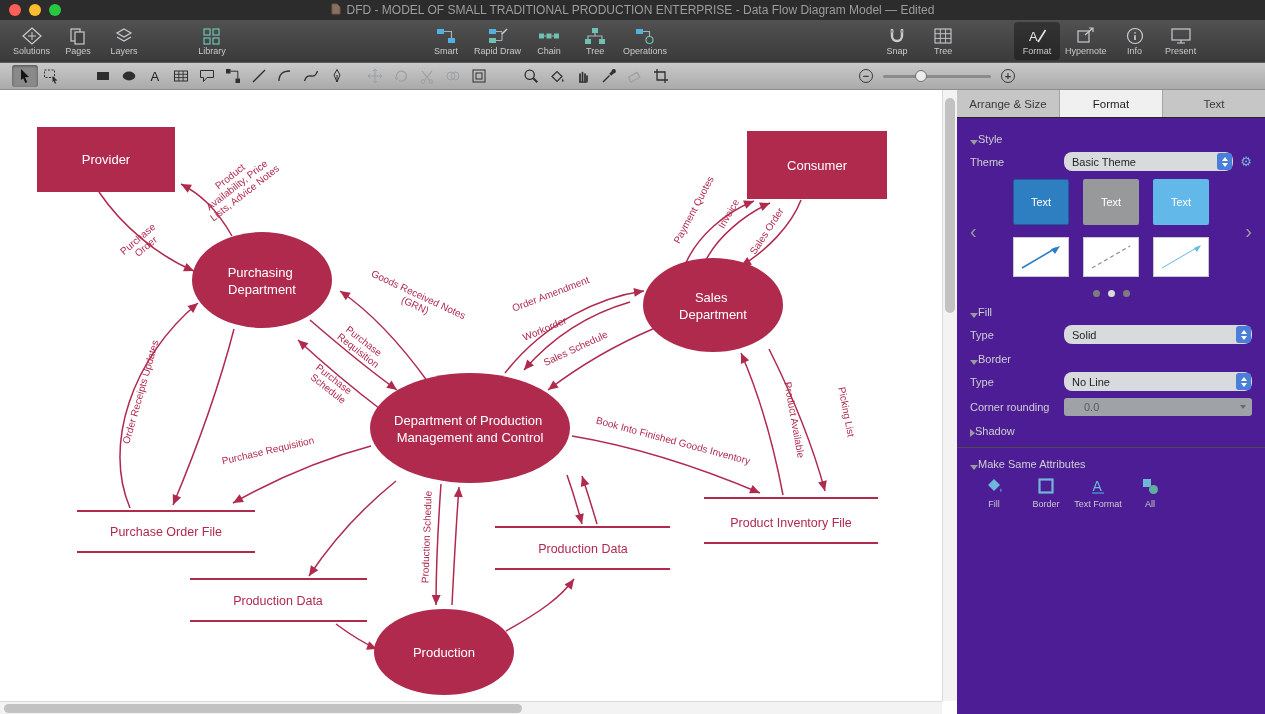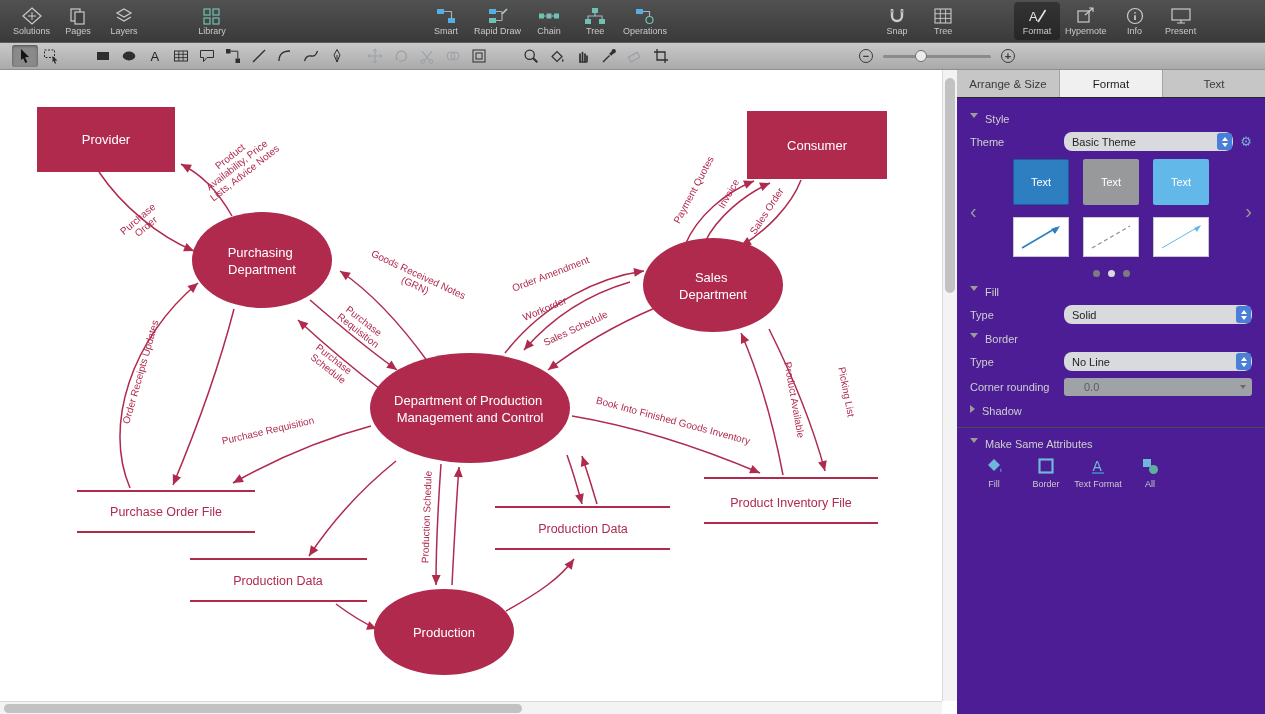--- a/index.html
+++ b/index.html
@@ -51,21 +51,21 @@
   .nodefill { fill:#b02a4e; }
   .ah { fill:#b02a4e; }
 
   
   .panel { width:308px; background:#4c1d95; display:flex; flex-direction:column; color:#d6d6d6; font-size:11px; }
   .panel-tabs { height:28px; flex:0 0 auto; display:flex; background:#c6c6c6; border-bottom:1px solid #262626; }
   .ptab { flex:1; display:flex; align-items:center; justify-content:center; font-size:11.5px; color:#3a3a3a; border-right:1px solid #a5a5a5; }
   .ptab:last-child { border-right:none; }
   .ptab.active { background:#f0f0f0; color:#1e1e1e; }
   .panel-body { flex:1; padding:6px 13px; overflow:hidden; }
-  .sec-h { display:flex; align-items:flex-start; gap:7px; margin:9px 0 6px; color:#cfcfcf; }
+  .sec-h { display:flex; align-items:flex-end; margin:9px 0 6px; color:#cfcfcf; }
   .disc-down { width:0; height:0; border-left:4px solid transparent; border-right:4px solid transparent; border-top:5px solid #9b9b9b; }
   .disc-right { width:0; height:0; border-top:4px solid transparent; border-bottom:4px solid transparent; border-left:5px solid #9b9b9b; }
   .row { display:flex; align-items:center; margin:7px 0; }
   .row .lbl { width:94px; color:#cfcfcf; flex:0 0 auto; }
   .dropdown { flex:1; height:19px; background:#d8dade; border-radius:8px; display:flex; align-items:center; position:relative; color:#1f1f1f; padding-left:8px; font-size:11px; }
   .dd-step { position:absolute; right:1px; top:1px; bottom:1px; width:15px; background:#4a7fd9; border-radius:3px; display:flex; flex-direction:column; align-items:center; justify-content:center; }
   .tri-up { width:0; height:0; border-left:3px solid transparent; border-right:3px solid transparent; border-bottom:4px solid #fff; margin-bottom:2px; }
   .tri-down { width:0; height:0; border-left:3px solid transparent; border-right:3px solid transparent; border-top:4px solid #fff; }
   .gear { margin-left:7px; color:#7ab0d4; font-size:13px; line-height:1; }
   .previews { display:flex; justify-content:center; gap:14px; margin-top:8px; position:relative; padding:0 14px; }
@@ -94,20 +94,35 @@
   .sep { height:1px; background:#2e2e2e; border-bottom:1px solid #4b4b4b; margin:10px -13px; }
   .make-row { display:flex; gap:4px; margin-top:2px; }
   .ms-item { width:48px; display:flex; flex-direction:column; align-items:center; gap:3px; }
   .ms-label { font-size:9px; color:#c9c9c9; text-align:center; line-height:1.2; }
 </style>
 </head>
 <body>
 
 <div class="app">
 
+  <div class="titlebar">
+    <div class="lights">
+      <span class="light red"></span>
+      <span class="light yellow"></span>
+      <span class="light green"></span>
+    </div>
+    <div class="titlewrap">
+      <span>
+        <svg width="10" height="12" viewBox="0 0 10 12">
+            <path d="M1,1 H6 L9,4 V11 H1 Z" fill="#8b6f5e" stroke="#6e584a"></path>
+          </svg>
+      </span>
+      <span>DFD - MODEL OF SMALL TRADITIONAL PRODUCTION ENTERPRISE - Data Flow Diagram Model — Edited</span>
+    </div>
+  </div>
 
   <div class="toolbar-main">
     <div class="grp">
       <div class="tb-btn">
         <span class="tb-icon">
             <svg viewBox="0 0 22 18" width="22">
               <path d="M11,1 L20,9 L11,17 L2,9 Z" fill="none" stroke="#c7ccd1" stroke-width="1.2"></path>
               <path d="M7,9 h8 M11,5 v8" stroke="#c7ccd1" stroke-width="1"></path>
             </svg>
           </span>

